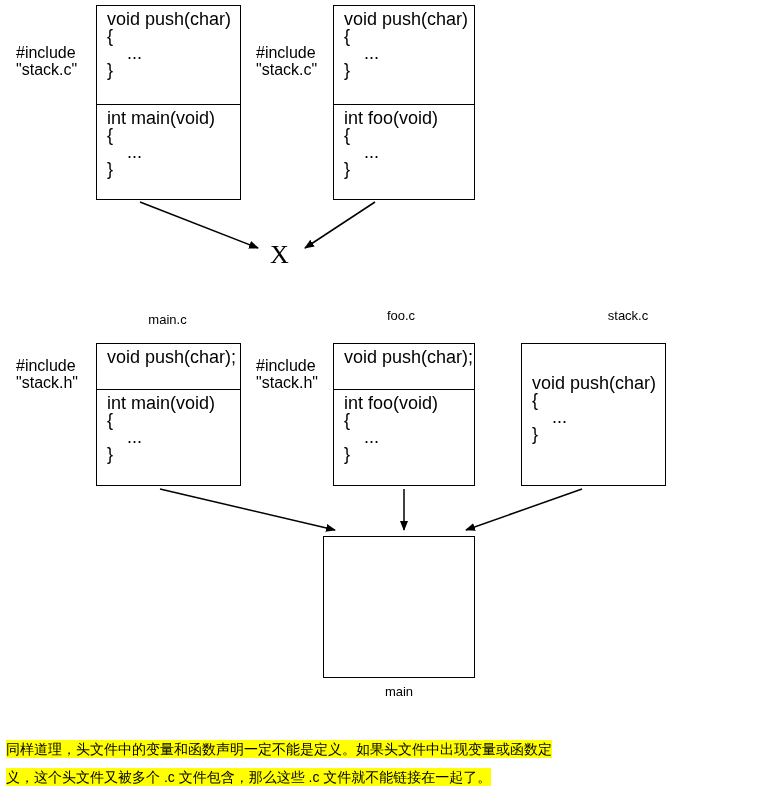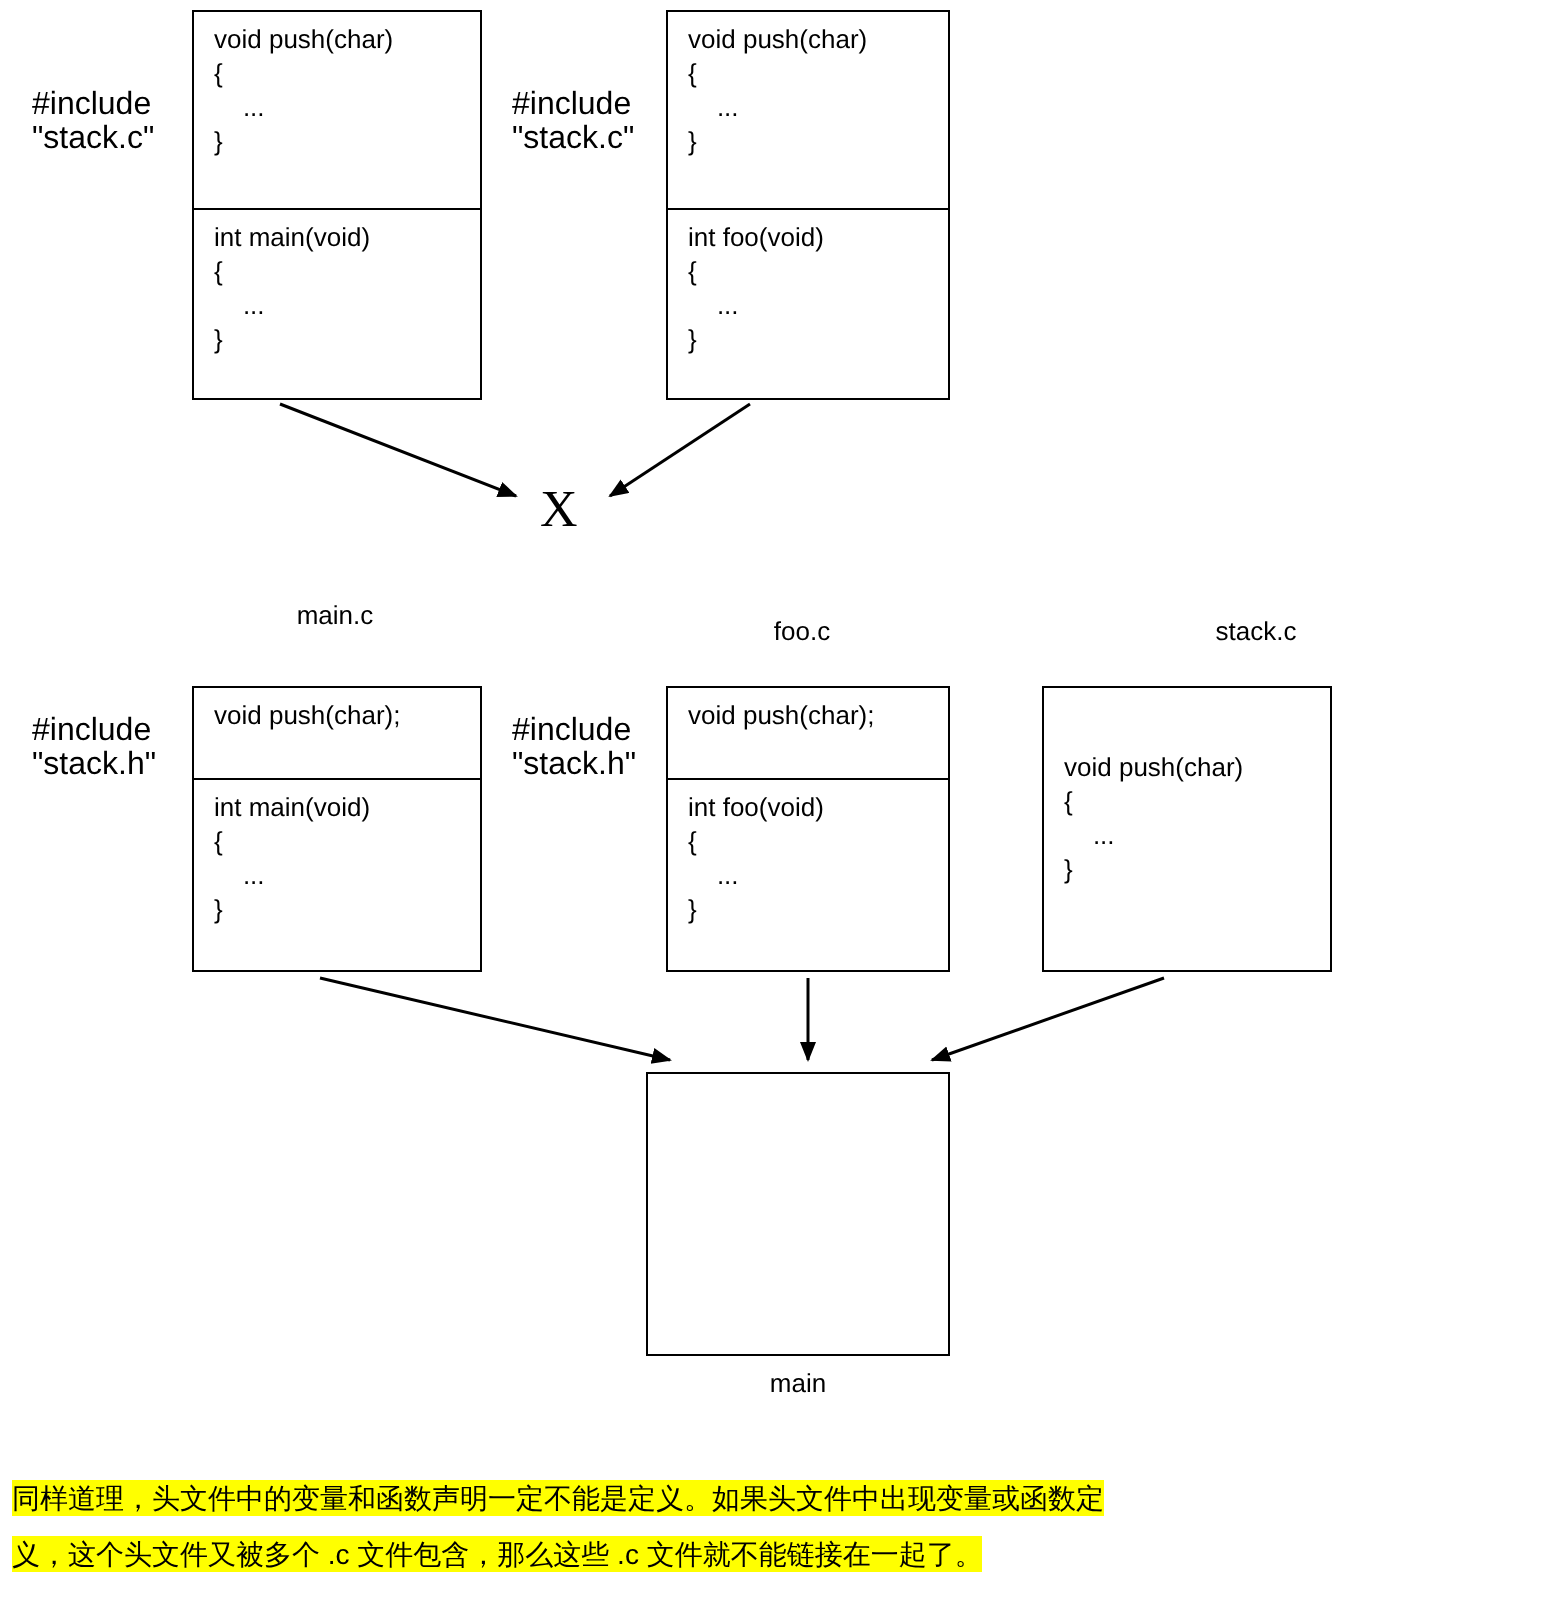--- a/index.html
+++ b/index.html
@@ -33,21 +33,21 @@
   }
   .box {
     position: absolute;
     box-sizing: border-box;
     border: 1px solid #000000;
     background: #ffffff;
   }
   .code {
     white-space: pre;
     font-family: "Liberation Sans", sans-serif;
-    font-size: 13px;
+    font-size: 18px;
     line-height: 17px;
     padding: 5px 0 5px 10px;
     box-sizing: border-box;
   }
   .divider {
     border-top: 1px solid #000000;
   }
   .include {
     position: absolute;
     white-space: pre;
@@ -109,21 +109,21 @@
     ...
 }</div>
     <div class="code divider" style="height:96px;">int foo(void)
 {
     ...
 }</div>
   </div>
 
   <div class="bigx" style="left:270px; top:240px;">X</div>
 
-  <div class="caption" style="left:110px; top:300px; width:115px;">main.c</div>
+  <div class="caption" style="left:110px; top:312px; width:115px;">main.c</div>
   <div class="caption" style="left:346px; top:308px; width:110px;">foo.c</div>
   <div class="caption" style="left:573px; top:308px; width:110px;">stack.c</div>
 
   <div class="include" style="left:16px; top:357px; width:80px;">#include
 "stack.h"</div>
 
   <div class="box" style="left:96px; top:343px; width:145px; height:143px;">
     <div class="code" style="height:45px;">void push(char);</div>
     <div class="code divider" style="height:96px;">int main(void)
 {

